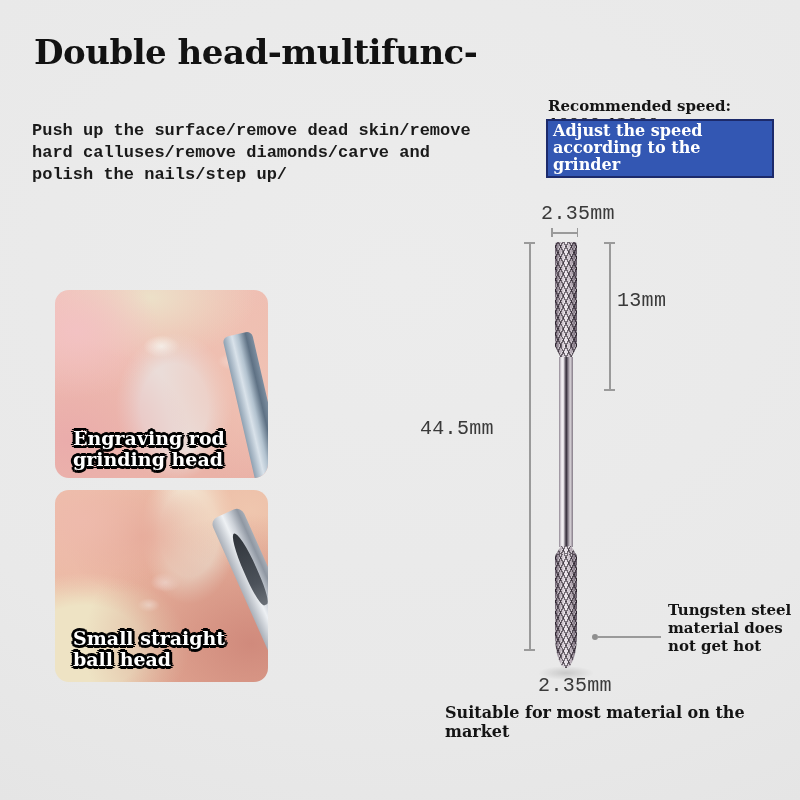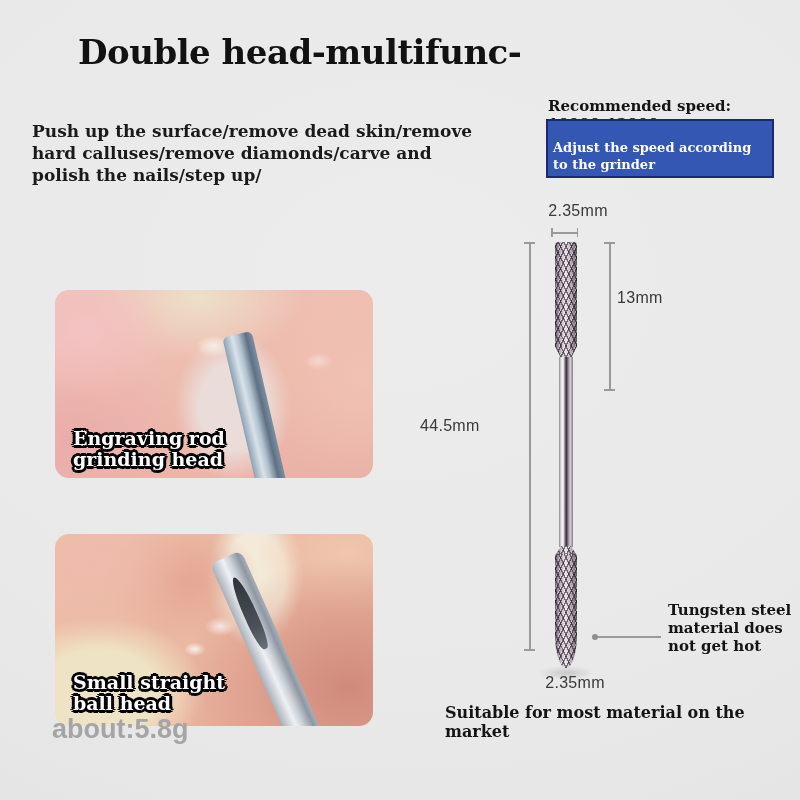--- a/index.html
+++ b/index.html
@@ -4,41 +4,41 @@
 <style>
   * { margin:0; padding:0; box-sizing:border-box; }
   html,body { width:800px; height:800px; }
   body { font-family:"DejaVu Serif", serif; }
   #canvas {
     position:relative; width:800px; height:800px; overflow:hidden;
     background:radial-gradient(900px 700px at 50% 35%, #ececec 0%, #e9e9e9 60%, #e3e3e3 100%);
   }
   
   .title { position:absolute; left:34px; top:32px; width:480px;
-    font-weight:700; font-size:34px; line-height:40px; color:#121212; letter-spacing:-.5px;margin-left:44px; }
+    font-weight:700; font-size:34px; line-height:40px; color:#121212; letter-spacing:-.5px; }
   .desc { position:absolute; left:32px; top:120px; width:452px;
-    font-weight:700; font-size:17px; line-height:22px; color:#1a1a1a; }
+    font-weight:700; font-size:17px; line-height:22px; color:#1a1a1a;font-family:Liberation Mono, monospace; }
   
   .speed-label { position:absolute; left:548px; top:97px; width:240px;
     font-weight:700; font-size:15px; color:#141414; }
   .speed-note { position:absolute; left:546px; top:119px; width:228px;
-    border:2px solid #1c2a6b; padding:18px 5px 3px 5px;
-    font-weight:700; font-size:13px; line-height:17px; color:#ffffff; }
+    border:2px solid #1c2a6b; padding:1px 5px 3px 5px;
+    font-weight:700; font-size:16px; line-height:17px; color:#ffffff; }
   
   .outline-text {
     color:#fff; font-weight:700;
     text-shadow:
       -2px -2px 0 #000, 2px -2px 0 #000, -2px 2px 0 #000, 2px 2px 0 #000,
       -3px 0 0 #000, 3px 0 0 #000, 0 -3px 0 #000, 0 3px 0 #000,
       -2px 0 0 #000, 2px 0 0 #000, 0 -2px 0 #000, 0 2px 0 #000;
   }
   .banner { position:absolute; left:28px; top:238px; width:330px;
     text-align:center; font-size:20px; line-height:23px; }
   
-  .photo { position:absolute; left:55px; width:318px; border-radius:14px; overflow:hidden;padding-left:28px; }
+  .photo { position:absolute; left:55px; width:213px; border-radius:14px; overflow:hidden;padding-left:28px; }
   #photo1 { top:290px; height:188px;
     background-color:#eec0ba;
     background-image:
       radial-gradient(120px 95px at 10% 22%, #f3c2c3 0%, rgba(243,194,195,0) 70%),
       radial-gradient(170px 140px at 6% 80%, #eaacab 0%, rgba(234,172,171,0) 72%),
       radial-gradient(150px 90px at 45% 4%, #ece0c8 0%, rgba(236,224,200,0) 70%),
       radial-gradient(130px 150px at 96% 45%, #f0c2b4 0%, rgba(240,194,180,0) 75%),
       radial-gradient(75px 95px at 56% 62%, #eadcd8 45%, rgba(234,220,216,0) 78%),
       radial-gradient(26px 16px at 50% 30%, rgba(255,255,255,.95) 0%, rgba(255,255,255,0) 70%),
       radial-gradient(20px 12px at 83% 38%, rgba(255,255,255,.85) 0%, rgba(255,255,255,0) 70%),
@@ -51,21 +51,20 @@
       radial-gradient(150px 110px at 12% 16%, #eebaac 0%, rgba(238,186,172,0) 70%),
       radial-gradient(110px 85px at 40% 24%, #e3a593 0%, rgba(227,165,147,0) 70%),
       radial-gradient(220px 170px at 92% 80%, #d08a7c 0%, rgba(208,138,124,0) 76%),
       radial-gradient(130px 90px at 92% 10%, #efc6ae 0%, rgba(239,198,174,0) 70%),
       radial-gradient(62px 92px at 63% 22%, #f3ead8 48%, rgba(243,234,216,0) 78%),
       radial-gradient(140px 100px at 14% 82%, #eee3c4 42%, rgba(238,227,196,0) 75%),
       radial-gradient(22px 14px at 52% 48%, rgba(255,255,255,.9) 0%, rgba(255,255,255,0) 70%),
       radial-gradient(16px 10px at 44% 60%, rgba(255,255,255,.85) 0%, rgba(255,255,255,0) 70%),
       radial-gradient(14px 9px at 60% 38%, rgba(255,255,255,.8) 0%, rgba(255,255,255,0) 70%),
       linear-gradient(150deg, #eec0aa 0%, #e6ae98 100%);
-    margin-top: 44px;
   }
   .rod1 { position:absolute; left:186px; top:42px; width:30px; height:170px;
     transform:rotate(-13deg); border-radius:6px 6px 3px 3px;
     background:linear-gradient(90deg, #8ea1b2 0%, #d9e2ea 32%, #b2c2cf 52%, #5e7184 78%, #7d8fa1 100%); }
   .rod2 { position:absolute; left:197px; top:14px; width:34px; height:214px;
     transform:rotate(-24deg); border-radius:8px;
     background:linear-gradient(90deg, #aab0b9 0%, #eef1f4 38%, #ccd1d8 58%, #8f97a2 85%, #a7aeb7 100%); }
   .rod2::before { content:""; position:absolute; left:10px; top:22px; width:13px; height:78px;
     border-radius:50% 50% 40% 40%; background:linear-gradient(180deg, #2e3339 0%, #4c525a 70%, #6a7077 100%); }
   .photo-label { position:absolute; left:18px; font-size:19px; line-height:21px; width:175px; }
@@ -84,22 +83,22 @@
   #bit-shank { position:absolute; left:559px; top:357px; width:14px; height:190px;
     background:linear-gradient(90deg, #8d8490 0%, #e8e3e8 16%, #f7f5f7 30%, #756c78 44%, #332d38 52%, #756c78 62%, #d9d3d9 80%, #837a86 100%); }
   #bit-tip-taper { position:absolute; left:555px; top:546px; width:22px; height:10px;
     clip-path:polygon(28% 0, 72% 0, 100% 100%, 0 100%); }
   #bit-tip { position:absolute; left:555px; top:554px; width:22px; height:114px;
     border-radius:3px 3px 11px 11px / 3px 3px 34px 34px; }
   #bit-shadow { position:absolute; left:538px; top:666px; width:56px; height:14px; border-radius:50%;
     background:radial-gradient(closest-side, rgba(0,0,0,.14), rgba(0,0,0,0)); }
   
   .dim { position:absolute; background:#9a9a9a; }
-  .dim-label { position:absolute; font-family:Liberation Sans, sans-serif;
-    font-size:16px; color:#3a3a3a; letter-spacing:.3px; }
+  .dim-label { position:absolute; font-family:Liberation Mono, monospace;
+    font-size:20px; color:#3a3a3a; letter-spacing:.3px; }
   
   .callout-text { position:absolute; left:668px; top:601px; width:138px;
     font-weight:700; font-size:15px; line-height:18px; color:#141414; }
   .callout-dot { position:absolute; left:592px; top:634px; width:6px; height:6px;
     border-radius:50%; background:#8f8f8f; }
   .suitability { position:absolute; left:445px; top:703px; width:330px;
     font-weight:700; font-size:16px; color:#141414; }
   .weight { position:absolute; left:52px; top:714px;
     font-family:"Liberation Sans", sans-serif; font-weight:700; font-size:27px; color:#a5a5a5; }
 </style>
@@ -149,15 +148,14 @@
   <div class="dim" style="left:524px; top:649px; width:11px; height:1.5px;"></div>
   <div class="dim-label" style="left:420px; top:417px; width:93px; ">44.5mm</div>
 
   <div class="dim-label" style="left:525px; top:674px; width:100px; text-align:center;">2.35mm</div>
 
   <div class="callout-dot"></div>
   <div class="dim" style="left:597px; top:636px; width:64px; height:1.5px;"></div>
   <p class="callout-text">Tungsten steel material does not get hot</p>
 
   <p class="suitability">Suitable for most material on the market</p>
-  <p class="weight">about:5.8g</p>
 
 </div>
 
 </body></html>

